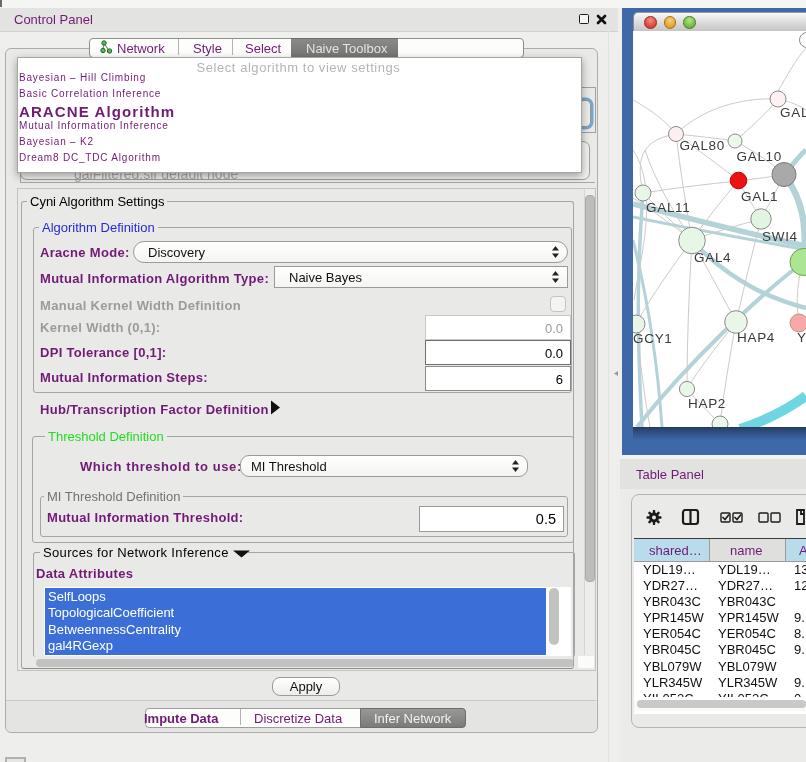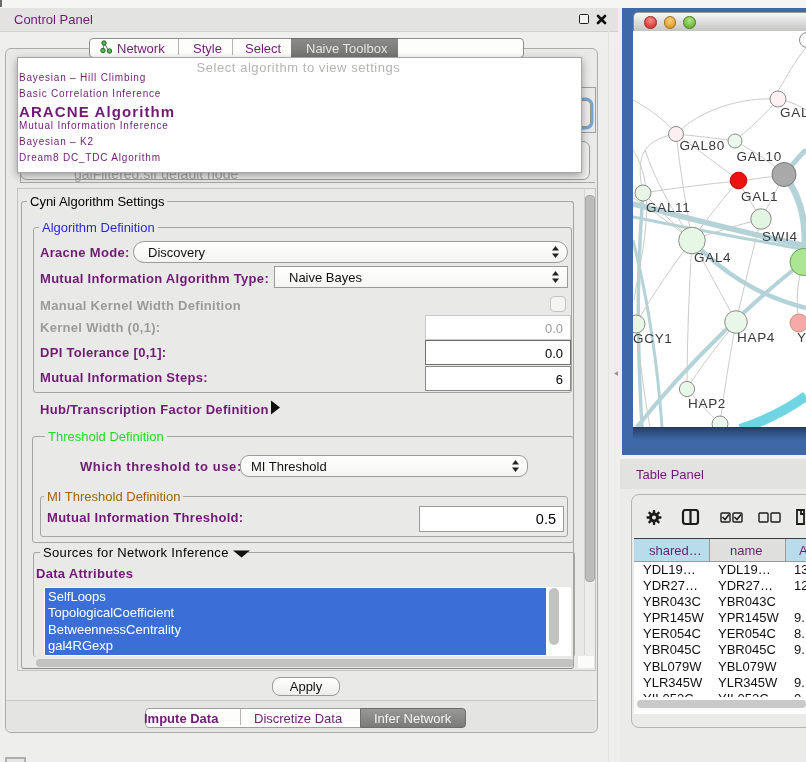--- a/index.html
+++ b/index.html
@@ -131,21 +131,21 @@
  <div class="lbl b" style="left:80px;top:459px;letter-spacing:0.6px;">Which threshold to use:</div>
  <div class="combo" style="left:240px;top:455px;width:286px;height:20px;border-radius:9px;">
    <span class="ct" style="left:10px;">MI Threshold</span>
    <svg width="9" height="13" viewBox="0 0 9 13">
       <path d="M4.5 0.5 L8 5 L1 5 Z" fill="#222"></path>
       <path d="M4.5 12.5 L8 8 L1 8 Z" fill="#222"></path>
     </svg>
  </div>
 
  <div class="grp" style="left:40px;top:496px;width:526px;height:39px;">
-   <span style="left:3px;color:#a16207;">MI Threshold Definition</span>
+   <span style="left:3px;color:#737373;">MI Threshold Definition</span>
  </div>
  <div class="lbl b" style="left:47px;top:510px;">Mutual Information Threshold:</div>
  <div class="tf" style="left:419px;top:506px;width:143px;height:24px;border:1px solid #9a9a98;font-size:14.5px;">
     <span>0.5</span>
   </div>
 
  <div class="grp" style="left:33px;top:552px;width:540px;height:104px;border-bottom:none;">
    <span style="left:6px;letter-spacing:0.35px;">Sources for Network Inference &nbsp;&nbsp;&nbsp;</span>
  </div>
  <svg class="abs" style="left:233px;top:550px;z-index:3;" width="17" height="8" viewBox="0 0 17 8">

